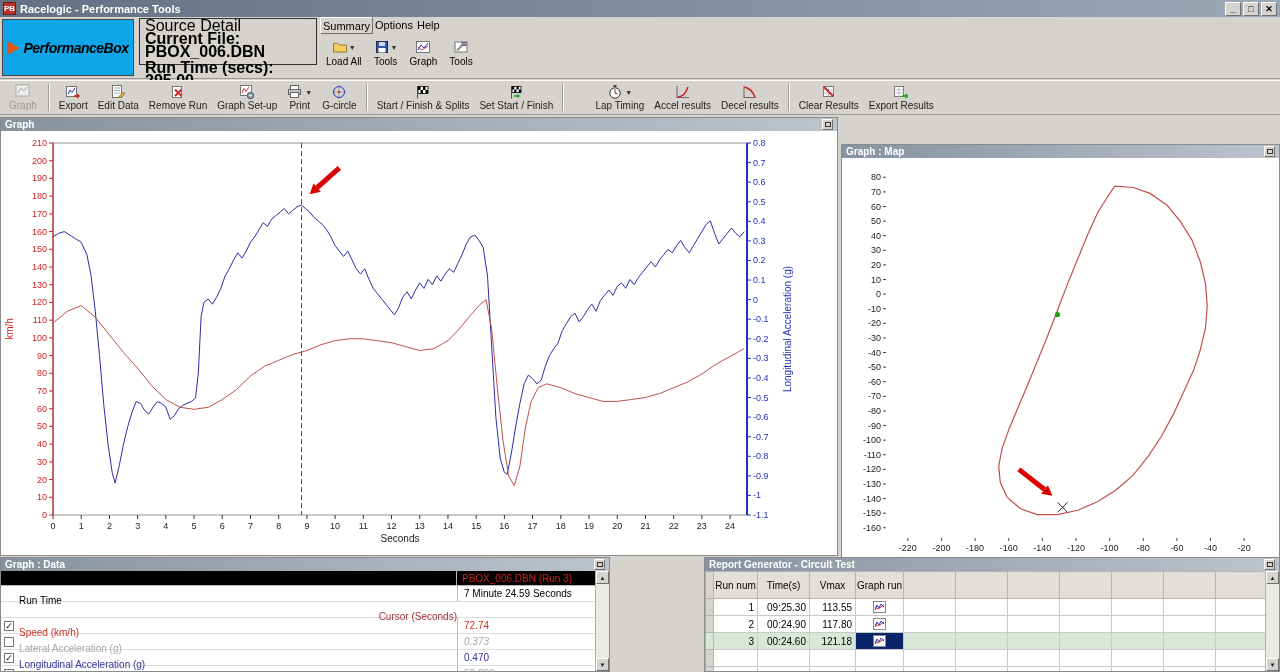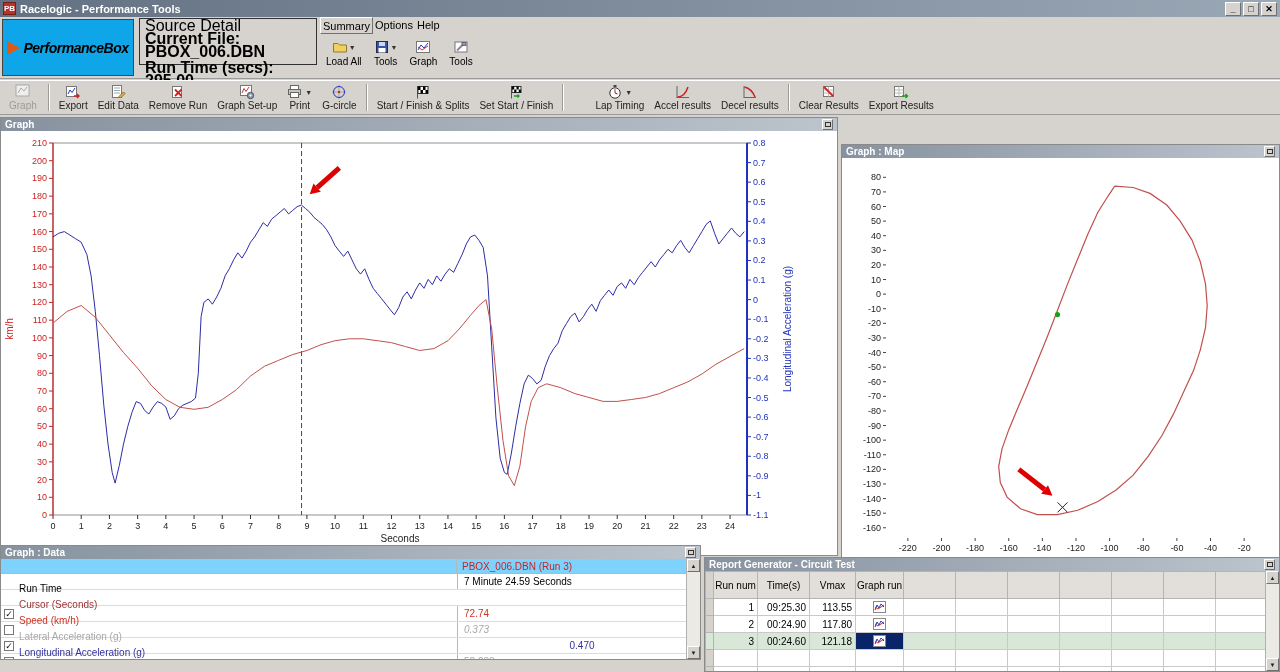--- a/index.html
+++ b/index.html
@@ -41,26 +41,26 @@
   .tm-sep{width:2px;margin:2px 4px;border-left:1px solid #9a9a9a;border-right:1px solid #fff;}
   .tm-gap{width:22px;}
   .panel{position:absolute;background:#fff;border:1px solid #8a8a8a;overflow:hidden;}
   .panel-title{height:13px;background:linear-gradient(90deg,#8792a0,#bcc4cd);color:#fff;font-size:10px;
     font-weight:bold;line-height:13px;padding:0 4px;display:flex;align-items:center;}
   .panel-btn{margin-left:auto;width:11px;height:11px;background:#d6d3ce;position:relative;
     border:1px solid;border-color:#fff #707070 #707070 #fff;}
   .panel-btn::after{content:'';position:absolute;left:2px;top:2px;width:4px;height:3px;border:1px solid #333;}
   #graph-panel{left:0;top:117px;width:838px;height:439px;}
   #map-panel{left:841px;top:117px;width:439px;height:439px;margin-top:27px;}
-  #data-panel{left:0;top:545px;width:701px;height:115px;}
+  #data-panel{left:0;top:557px;width:610px;height:115px;}
   #report-panel{left:704px;top:557px;width:576px;height:115px;}
   .chart-svg{display:block;}
   
   .data-body{font-size:10px;}
-  .dheader{height:15px;display:flex;background:#7dd3fc;border-bottom:1px solid #b8b8b8;}
+  .dheader{height:15px;display:flex;background:#000000;border-bottom:1px solid #b8b8b8;}
   .dh-left{width:456px;border-right:1px solid #b8b8b8;}
   .dh-right{flex:1;color:#cc2222;padding-left:5px;line-height:15px;}
   .drow{height:16px;display:flex;align-items:center;border-bottom:1px solid #dcdcdc;}
   .dchk{width:10px;height:10px;margin:0 3px;border:1px solid #777;background:#fff;font-size:9px;
     line-height:9px;text-align:center;color:#111;flex:0 0 auto;}
   .dlabel{flex:0 0 440px;padding-left:2px;white-space:nowrap;overflow:hidden;margin-top:14px;}
   .dvalue{flex:1;align-self:stretch;line-height:16px;padding-left:6px;border-left:1px solid #b8b8b8;}
   .vscroll{position:absolute;right:0;top:13px;bottom:0;width:14px;background:#eceae4;border-left:1px solid #b0b0b0;}
   .sb-btn{width:13px;height:13px;background:#d6d3ce;border:1px solid;border-color:#fff #707070 #707070 #fff;
     font-size:6px;text-align:center;line-height:12px;color:#222;}
@@ -562,36 +562,36 @@
       <div class="dh-left"></div>
       <div class="dh-right">PBOX_006.DBN (Run 3)</div>
     </div>
     <div class="drow">
       <span class="dchk" style="visibility: hidden;"></span>
       <span class="dlabel" style="color: rgb(0, 0, 0);">Run Time</span>
       <span class="dvalue" style="color: rgb(0, 0, 0);">7 Minute 24.59 Seconds</span>
     </div>
     <div class="drow">
       <span class="dchk" style="visibility: hidden;"></span>
-      <span class="dlabel" style="color: rgb(153, 51, 51);">Cursor (Seconds)</span>
+      <span class="dlabel" style="color: rgb(153, 51, 51); text-align: right;">Cursor (Seconds)</span>
     </div>
     <div class="drow">
       <span class="dchk">✓</span>
       <span class="dlabel" style="color: rgb(204, 51, 34);">Speed (km/h)</span>
       <span class="dvalue" style="color: rgb(204, 51, 34);">72.74</span>
     </div>
     <div class="drow">
       <span class="dchk"></span>
       <span class="dlabel" style="color: rgb(168, 168, 168);">Lateral Acceleration (g)</span>
       <span class="dvalue" style="color: rgb(168, 168, 168); font-style: italic;">0.373</span>
     </div>
     <div class="drow">
       <span class="dchk">✓</span>
       <span class="dlabel" style="color: rgb(51, 51, 153);">Longitudinal Acceleration (g)</span>
-      <span class="dvalue" style="color: rgb(51, 51, 153); text-align: center;">0.470</span>
+      <span class="dvalue" style="color: rgb(51, 51, 153);">0.470</span>
     </div>
     <div class="drow">
       <span class="dchk"></span>
       <span class="dlabel" style="color: rgb(168, 168, 168);">Heading (Degrees)</span>
       <span class="dvalue" style="color: rgb(168, 168, 168);">52.233</span>
     </div>
   </div>
   <div class="vscroll">
     <div class="sb-btn">▲</div>
     <div class="sb-btn down">▼</div>

